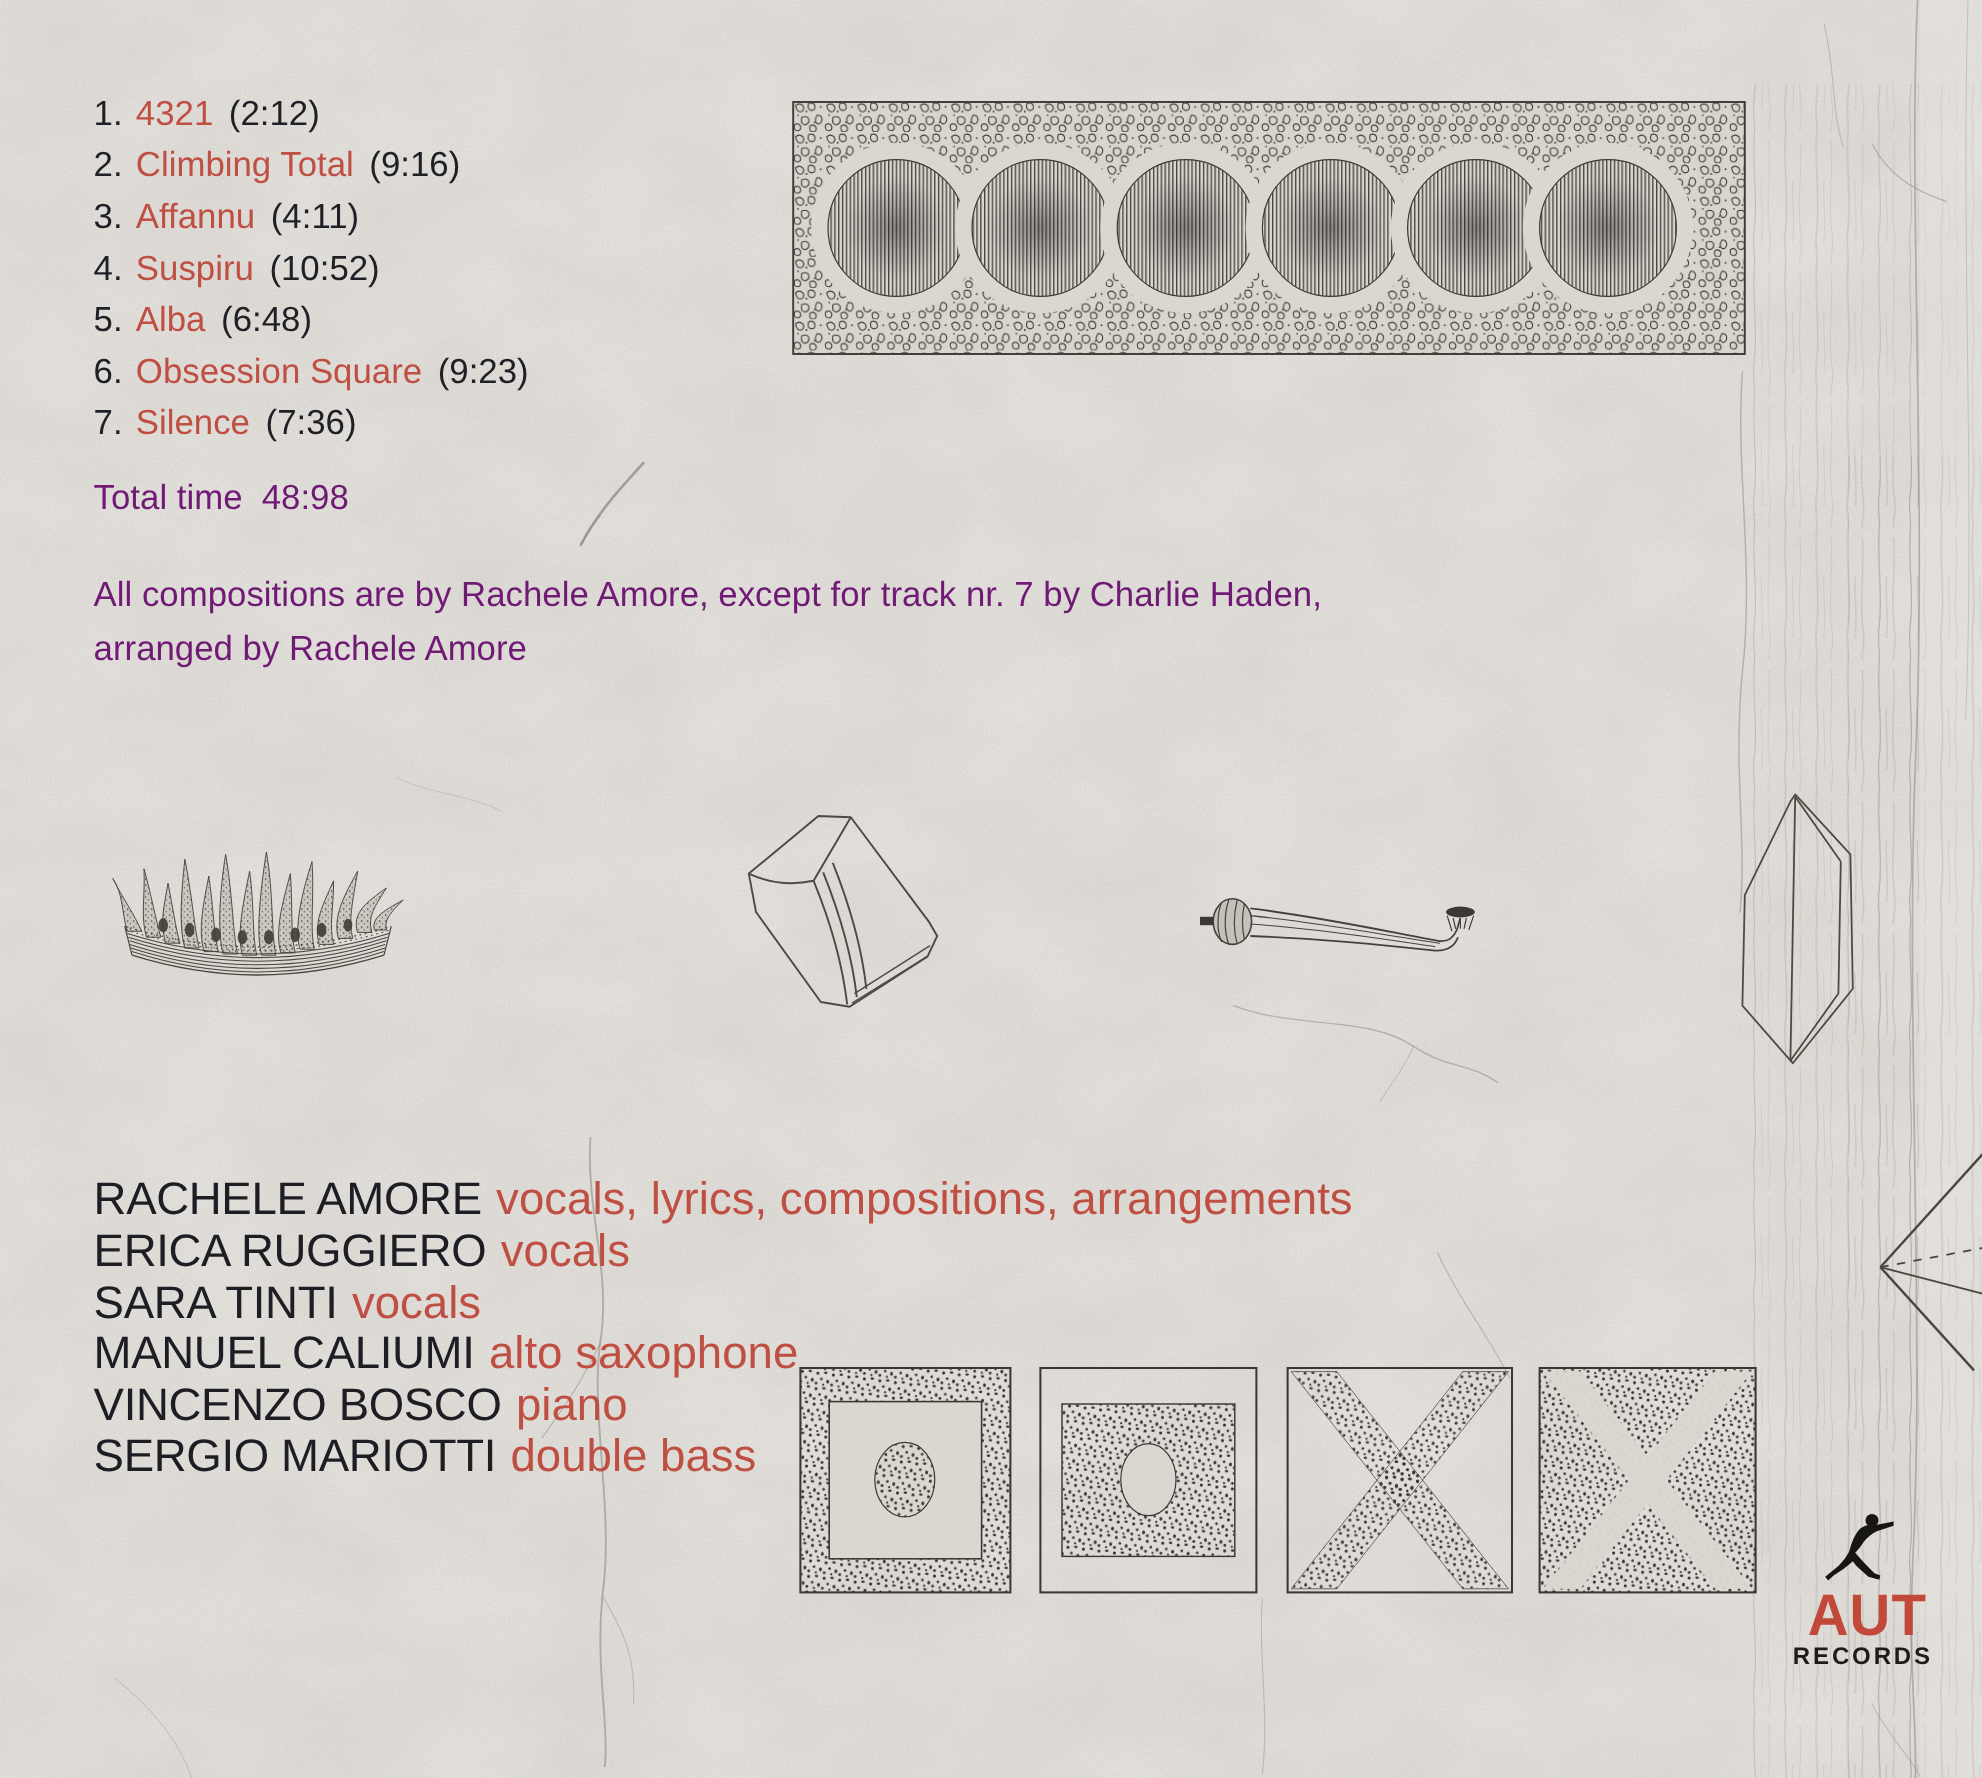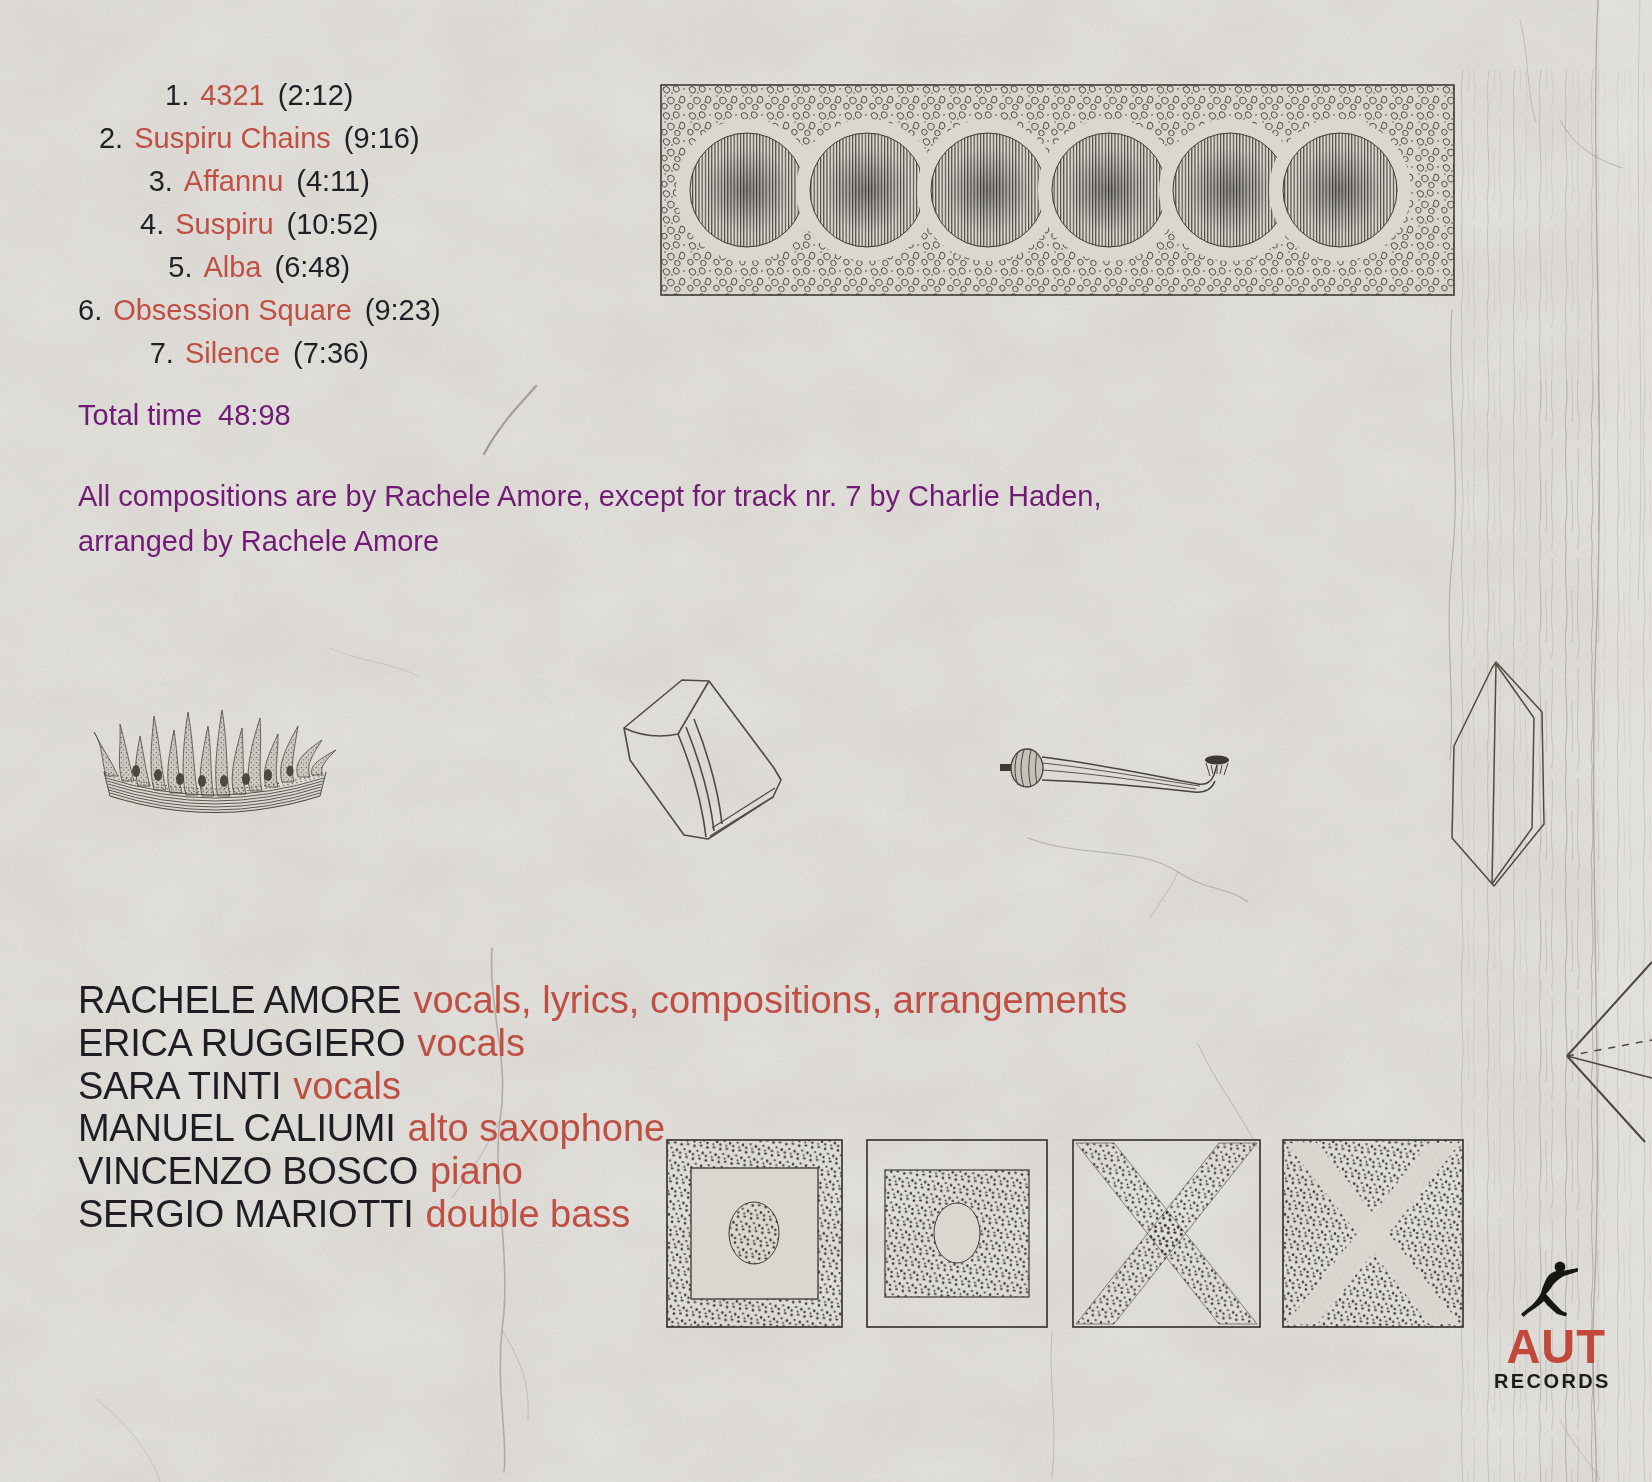--- a/index.html
+++ b/index.html
@@ -1,21 +1,21 @@
 <!DOCTYPE html>
 <html><head>
 <meta charset="utf-8">
 <style>
   html,body{margin:0;padding:0;}
   body{width:1652px;height:1482px;overflow:hidden;background:#dedbd6;
        font-family:"Liberation Sans", sans-serif;}
   .cover{position:relative;width:1652px;height:1482px;background:#dedbd6;}
   .layer{position:absolute;left:0;top:0;}
   
-  .tracklist{position:absolute;left:78px;top:74px;color:#201f26;font-size:29px;line-height:43px;text-align:center;}
+  .tracklist{position:absolute;left:78px;top:74px;color:#201f26;font-size:29px;line-height:43px;}
   .track .t-num{color:#201f26;margin-right:11px;}
   .track .t-title{color:#c04f43;margin-right:13px;}
   .track .t-time{color:#201f26;}
   .totaltime{position:absolute;left:78px;top:399px;color:#701a75;font-size:29px;}
   .totaltime .tt-val{margin-left:16px;}
   .credits{position:absolute;left:78px;top:474px;color:#701a75;font-size:29px;line-height:45px;}
   .personnel{position:absolute;left:78px;top:979px;font-size:38px;line-height:42.8px;}
   .person .p-name{color:#1e1d24;letter-spacing:-0.3px;margin-right:12px;}
   .person .p-role{color:#c04f43;}
   
@@ -143,21 +143,21 @@
       <g>
           <circle cx="680" cy="106" r="71" fill="#dad7d1"></circle>
           <circle cx="680" cy="106" r="57" fill="url(#vlines)" stroke="#3e3a34" stroke-width="1"></circle>
           <circle cx="680" cy="106" r="57" fill="url(#cshade)"></circle>
         </g>
     </g>
   </svg>
 
   <div class="tracklist">
     <div class="track"><span class="t-num">1.</span><span class="t-title">4321</span><span class="t-time">(2:12)</span></div>
-    <div class="track"><span class="t-num">2.</span><span class="t-title">Suspiru Chains</span><span class="t-time">(9:16)</span></div>
+    <div class="track"><span class="t-num">2.</span><span class="t-title">Climbing Total</span><span class="t-time">(9:16)</span></div>
     <div class="track"><span class="t-num">3.</span><span class="t-title">Affannu</span><span class="t-time">(4:11)</span></div>
     <div class="track"><span class="t-num">4.</span><span class="t-title">Suspiru</span><span class="t-time">(10:52)</span></div>
     <div class="track"><span class="t-num">5.</span><span class="t-title">Alba</span><span class="t-time">(6:48)</span></div>
     <div class="track"><span class="t-num">6.</span><span class="t-title">Obsession Square</span><span class="t-time">(9:23)</span></div>
     <div class="track"><span class="t-num">7.</span><span class="t-title">Silence</span><span class="t-time">(7:36)</span></div>
   </div>
 
   <div class="totaltime">
     <span>Total time</span><span class="tt-val">48:98</span>
   </div>

